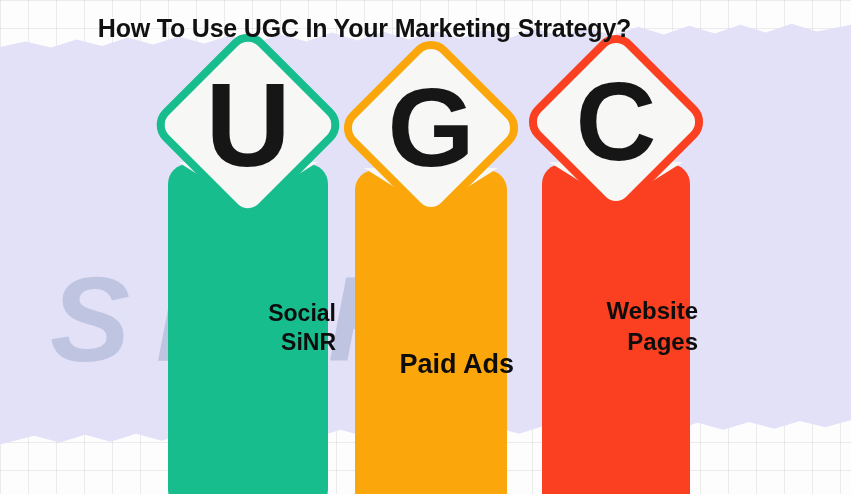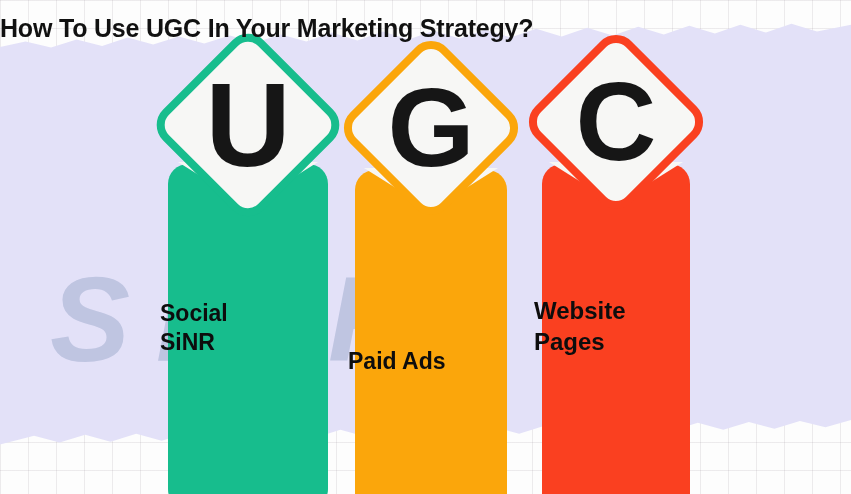--- a/index.html
+++ b/index.html
@@ -90,42 +90,42 @@
     user-select: none;
     pointer-events: none;
   }
 
   
   #title {
     position: absolute;
     left: 0;
     top: 14px;
     width: 729px;
-    text-align: left;
+    text-align: center;
     z-index: 20;
     font-size: 25px;
     font-weight: 700;
     color: #111111;
     letter-spacing: -0.2px;
   }
 
   
   .pillar {
     position: absolute;
     z-index: 10;
   }
   .pillar-body {
     position: absolute;
     border-radius: 20px;
   }
   .pillar-label {
     position: absolute;
     left: 0;
     width: 100%;
-    text-align: left;
+    text-align: right;
     color: #0d0d0d;
     font-weight: 700;
     font-size: 23px;
     line-height: 1.28;
     z-index: 3;
   }
 
   
   .diamond {
     position: absolute;
@@ -167,21 +167,21 @@
   #pillar-g { left: 348px; top: 52px; width: 166px; height: 420px; }
   #pillar-g .pillar-body {
     left: 7px; top: 118px; width: 152px; height: 352px;
     background: #fba60b;
   }
   #pillar-g .diamond {
     left: 15px; top: 8px; width: 136px; height: 136px;
     border-width: 8px; border-color: #fba60b;
   }
   #pillar-g .diamond-letter { font-size: 112px; }
-  #pillar-g .pillar-label { top: 295px; font-size: 23px; }
+  #pillar-g .pillar-label { top: 295px; font-size: 27px; }
 
   #pillar-c { left: 534px; top: 44px; width: 164px; height: 432px; }
   #pillar-c .pillar-body {
     left: 8px; top: 120px; width: 148px; height: 355px;
     background: #fa4020;
   }
   #pillar-c .diamond {
     left: 14px; top: 10px; width: 136px; height: 136px;
     border-width: 8px; border-color: #fa4020;
   }

